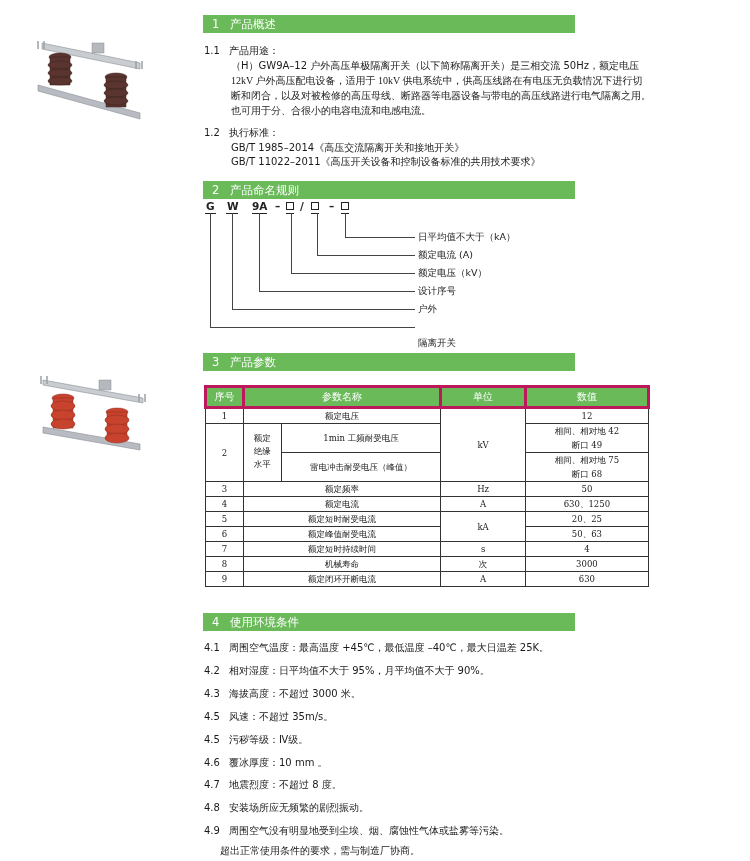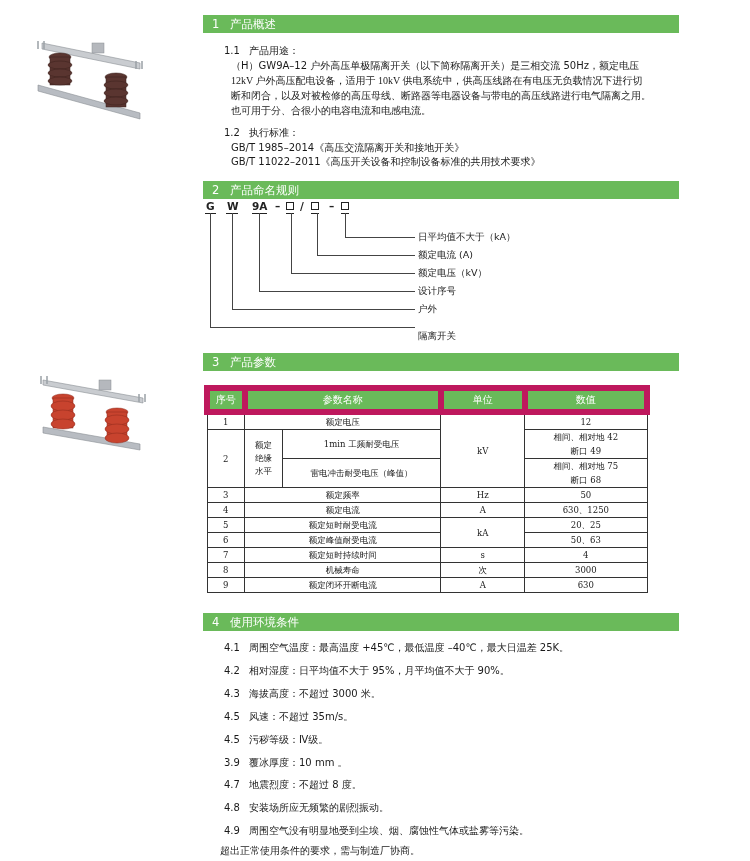--- a/index.html
+++ b/index.html
@@ -1,41 +1,41 @@
 <!DOCTYPE html>
 <html><head>
 <meta charset="utf-8">
 <style>
   html, body { margin:0; padding:0; background:#ffffff; }
   body { width:750px; height:861px; position:relative; overflow:hidden;
          font-family: "DejaVu Sans", "Liberation Sans", sans-serif; color:#222; }
 
-  .section-header { position:absolute; left:203px; width:476px; height:18px;
+  .section-header { position:absolute; left:203px; width:372px; height:18px;
     background:#6aba5a; color:#ffffff; font-size:11.5px; line-height:18px; box-sizing:border-box; padding-left:9px; }
   .section-header .num { display:inline-block; width:18px; }
 
   .p { position:absolute; font-size:10px; line-height:15px; color:#1a1a1a; white-space:nowrap; }
-  .p .n { display:inline-block; width:25px;margin-left:20px; }
+  .p .n { display:inline-block; width:25px; }
   .indent { left:231px; }
 
   
   .code-char { position:absolute; top:200px; font-size:10.5px; font-weight:bold; color:#222; }
   .box { position:absolute; top:202px; width:8px; height:8px; border:1px solid #222; box-sizing:border-box; }
   .uline { position:absolute; height:1px; background:#222; top:213px; }
   .vline { position:absolute; width:1px; background:#444; }
   .hline { position:absolute; height:1px; background:#444; }
   .diag-label { position:absolute; left:418px; font-size:9.5px; color:#222; line-height:12px; }
 
   
   .product-img { position:absolute; }
 
   
   table.params { position:absolute; left:204px; top:385px; width:446px; border-collapse:collapse;
     font-family:"DejaVu Serif", "Liberation Serif", serif; font-size:8.5px; color:#222; }
-  table.params th { background:#6aba5a; color:#ffffff; font-weight:normal; height:16px; border:6px solid #be185d; font-size:10px; }
+  table.params th { background:#6aba5a; color:#ffffff; font-weight:normal; height:16px; border:3px solid #be185d; font-size:10px; }
   table.params td { border:1px solid #333; text-align:center; height:14px; padding:0; line-height:14px; }
   table.params td.two { line-height:14px; }
 </style>
 </head>
 <body>
 
 <svg class="product-img" style="left:30px;top:35px;" width="120" height="90" viewBox="0 0 120 90">
 
   <polygon points="8,50 110,78 110,84 8,56" fill="#b8bcc2" stroke="#8a8e94" stroke-width="0.6"></polygon>
 
@@ -143,21 +143,21 @@
   <span class="vline" style="left:232px;top:213px;height:96px;"></span>
   <span class="hline" style="left:232px;top:309px;width:183px;"></span>
   <span class="vline" style="left:210px;top:213px;height:114px;"></span>
   <span class="hline" style="left:210px;top:327px;width:205px;"></span>
 
   <span class="diag-label" style="top:231px;">日平均值不大于（kA）</span>
   <span class="diag-label" style="top:249px;">额定电流 (A)</span>
   <span class="diag-label" style="top:267px;">额定电压（kV）</span>
   <span class="diag-label" style="top:285px;">设计序号</span>
   <span class="diag-label" style="top:303px;">户外</span>
-  <span class="diag-label" style="top:330px;">隔离开关</span>
+  <span class="diag-label" style="top:337px;">隔离开关</span>
 </div>
 
 <div class="section-header" style="top:353px;">
   <span class="num">3</span><span>产品参数</span>
 </div>
 
 <table class="params">
   <colgroup>
     <col style="width:38px">
       <col style="width:38px">
@@ -175,21 +175,21 @@
   </thead>
   <tbody>
     <tr>
       <td>1</td>
       <td colspan="2">额定电压</td>
       <td rowspan="3">kV</td>
       <td>12</td>
     </tr>
     <tr>
       <td rowspan="2">2</td>
-      <td rowspan="2" style="line-height:13px;">
+      <td rowspan="2" style="line-height:13px;font-family:Liberation Mono, monospace;">
         <div>额定</div>
         <div>绝缘</div>
         <div>水平</div>
       </td>
       <td>1min 工频耐受电压</td>
       <td class="two">
         <div>相间、相对地 42</div>
         <div>断口 49</div>
       </td>
     </tr>
@@ -246,17 +246,17 @@
 
 <div class="section-header" style="top:613px;">
   <span class="num">4</span><span>使用环境条件</span>
 </div>
 
 <div class="p" style="left:204px;top:640px;"><span class="n">4.1</span><span>周围空气温度：最高温度 +45℃，最低温度 –40℃，最大日温差 25K。</span></div>
 <div class="p" style="left:204px;top:663px;"><span class="n">4.2</span><span>相对湿度：日平均值不大于 95%，月平均值不大于 90%。</span></div>
 <div class="p" style="left:204px;top:686px;"><span class="n">4.3</span><span>海拔高度：不超过 3000 米。</span></div>
 <div class="p" style="left:204px;top:709px;"><span class="n">4.5</span><span>风速：不超过 35m/s。</span></div>
 <div class="p" style="left:204px;top:732px;"><span class="n">4.5</span><span>污秽等级：Ⅳ级。</span></div>
-<div class="p" style="left:204px;top:755px;"><span class="n">3.9</span><span>覆冰厚度：10 mm 。</span></div>
+<div class="p" style="left:204px;top:755px;"><span class="n">4.6</span><span>覆冰厚度：10 mm 。</span></div>
 <div class="p" style="left:204px;top:777px;"><span class="n">4.7</span><span>地震烈度：不超过 8 度。</span></div>
 <div class="p" style="left:204px;top:800px;"><span class="n">4.8</span><span>安装场所应无频繁的剧烈振动。</span></div>
 <div class="p" style="left:204px;top:823px;"><span class="n">4.9</span><span>周围空气没有明显地受到尘埃、烟、腐蚀性气体或盐雾等污染。</span></div>
 <div class="p" style="left:220px;top:843px;">超出正常使用条件的要求，需与制造厂协商。</div>
 
 </body></html>

